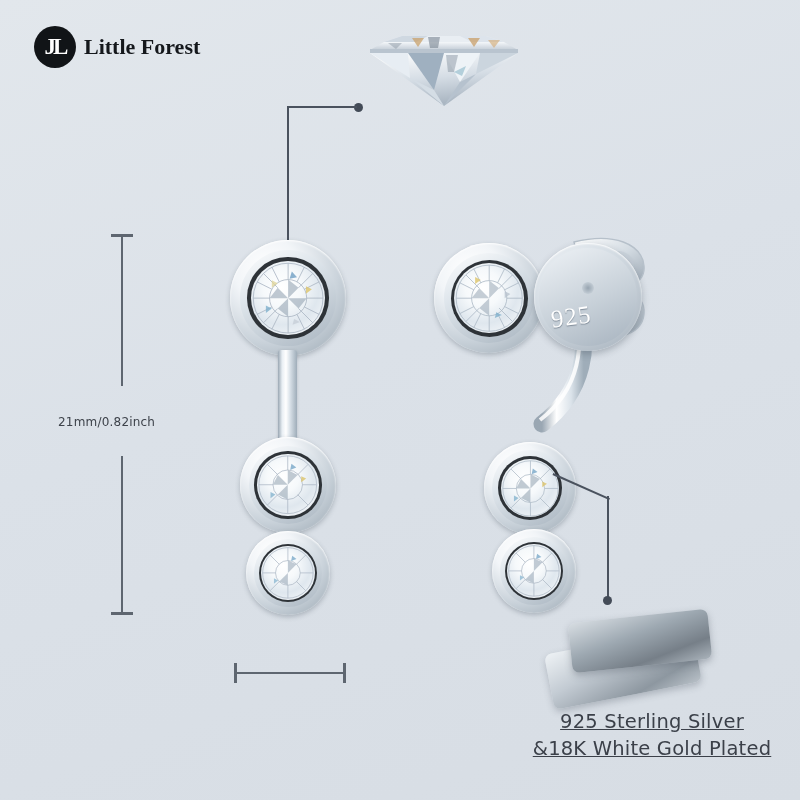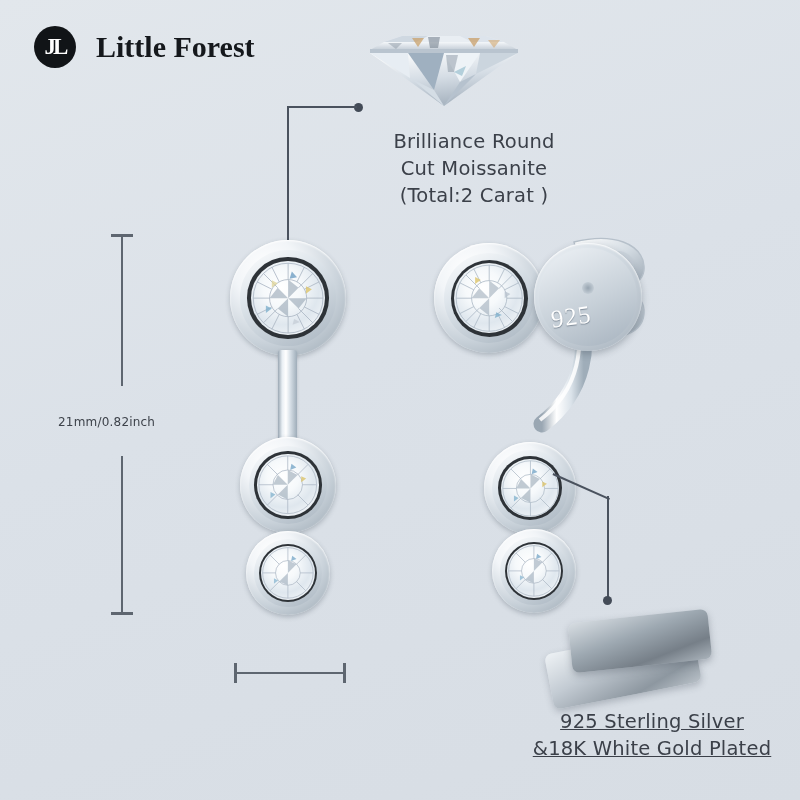--- a/index.html
+++ b/index.html
@@ -7,26 +7,26 @@
     width:800px;height:800px;
     background:#dde3e9;
     font-family:"DejaVu Sans", sans-serif;
     overflow:hidden;
     position:relative;
   }
   .stage{position:absolute;inset:0;
     background:linear-gradient(160deg,#e2e7ec 0%,#dbe1e8 45%,#d7dde4 100%);}
 
   
-  .brand{position:absolute;left:34px;top:26px;display:flex;align-items:center;gap:20px;}
+  .brand{position:absolute;left:34px;top:26px;display:flex;align-items:center;gap:8px;}
   .brand-mark{width:42px;height:42px;border-radius:50%;background:#111417;
     display:flex;align-items:center;justify-content:center;
     color:#fff;font-family:"Liberation Serif",serif;font-size:23px;font-weight:700;
     letter-spacing:-3px;}
-  .brand-name{font-family:"Liberation Serif",serif;font-size:30px;font-weight:700;color:#15181c;}
+  .brand-name{font-family:"Liberation Serif",serif;font-size:22px;font-weight:700;color:#15181c;}
 
   
   .callout{position:absolute;font-size:19.5px;line-height:27px;color:#3b4049;
     text-align:center;white-space:pre-line;letter-spacing:.2px;}
   .dim-label{position:absolute;font-size:12px;color:#3d424a;letter-spacing:.2px;}
 
   
   .ld{position:absolute;background:#4a525e;}
   .ld-h{height:1.6px;}
   .ld-v{width:1.6px;}
@@ -119,23 +119,20 @@
       <path d="M20 27 L34 27 L28 33 Z" fill="#8e9aa6" opacity=".5"></path>
       <path d="M78 39 L90 39 L86 56 L80 56 Z" fill="#7e8c99" opacity=".45"></path>
       <path d="M86 56 L98 50 L94 60 Z" fill="#6aa3b8" opacity=".45"></path>
     </svg>
   </div>
 
   <div class="dot" style="left:354px;top:103px;"></div>
   <div class="ld ld-h" style="left:287px;top:106px;width:70px;"></div>
   <div class="ld ld-v" style="left:287px;top:106px;height:152px;"></div>
 
-  <div class="callout" style="left:366px;top:128px;width:216px;"><span>Brilliance Round
-Cut Moissanite
-(Total:2 Carat )</span></div>
 
   <div>
 
     <div class="bezel" style="left:230px;top:240px;width:116px;height:116px;">
       <div class="ring"></div>
         <div class="rim"></div>
       <div class="stone">
         <svg width="100%" height="100%" viewBox="0 0 100 100" preserveAspectRatio="none">
           <g stroke="#aab6c3" stroke-width="1.1" fill="none">
             <circle cx="50" cy="50" r="47"></circle>

